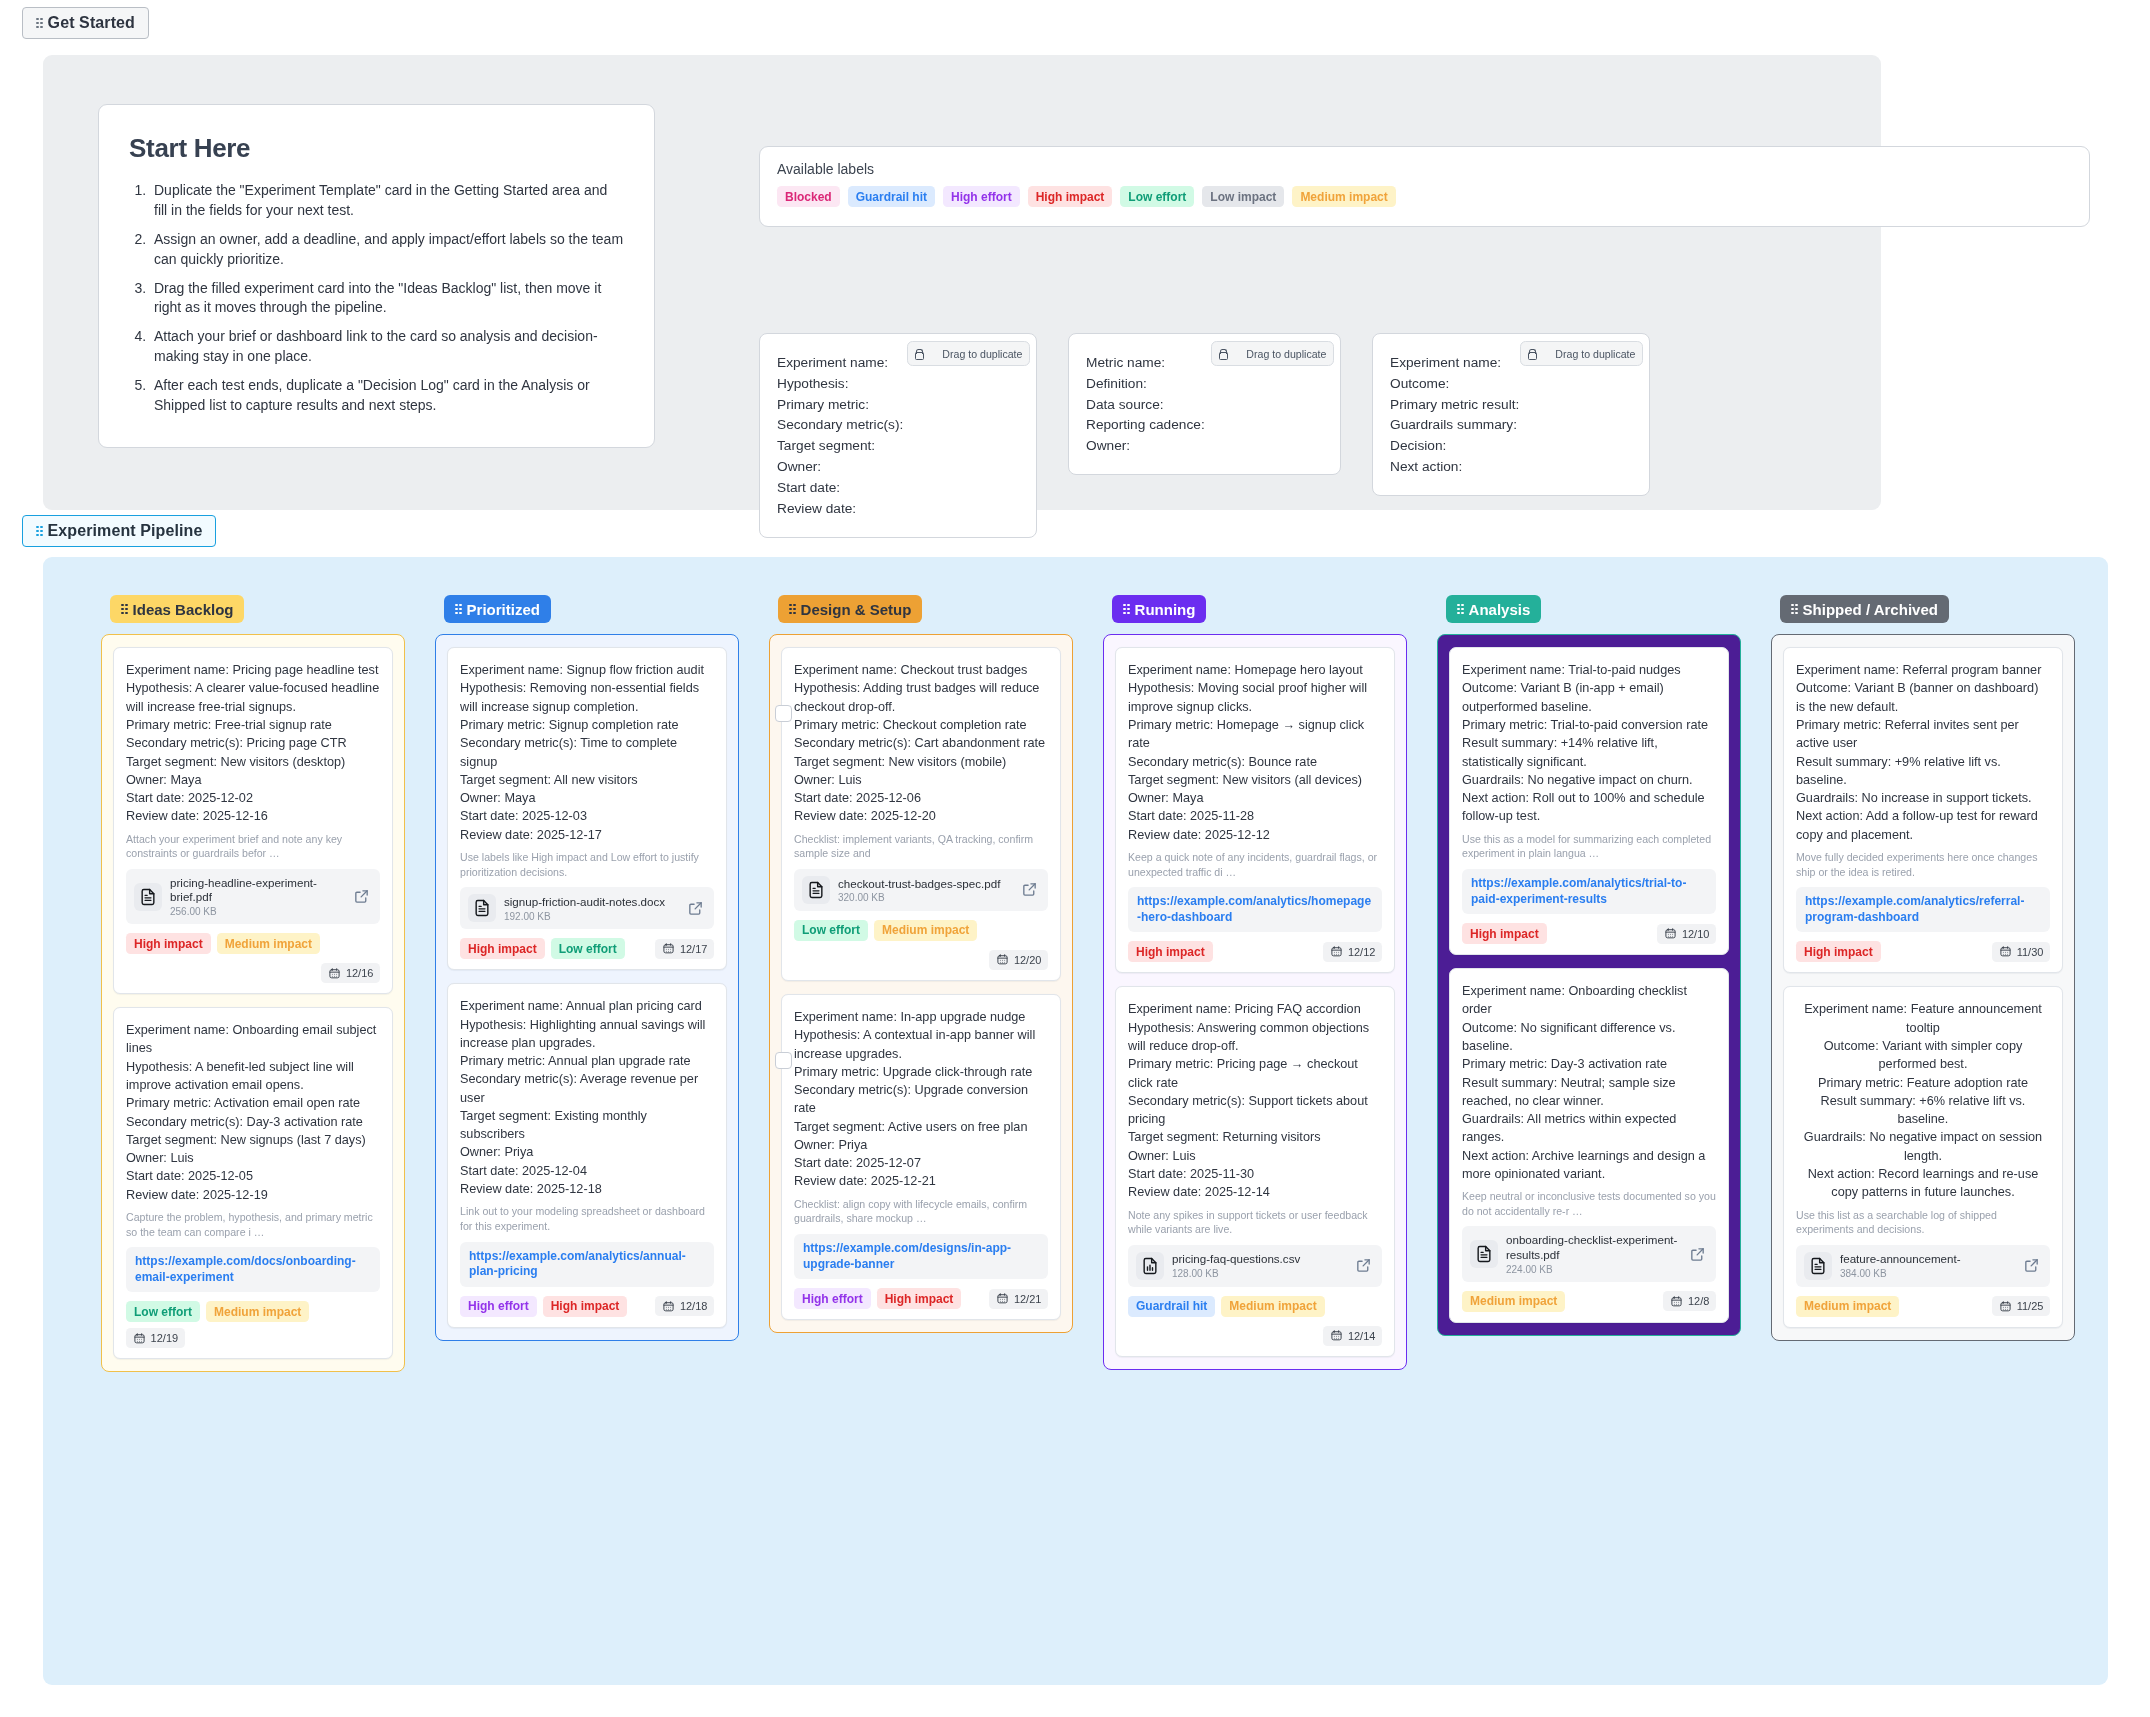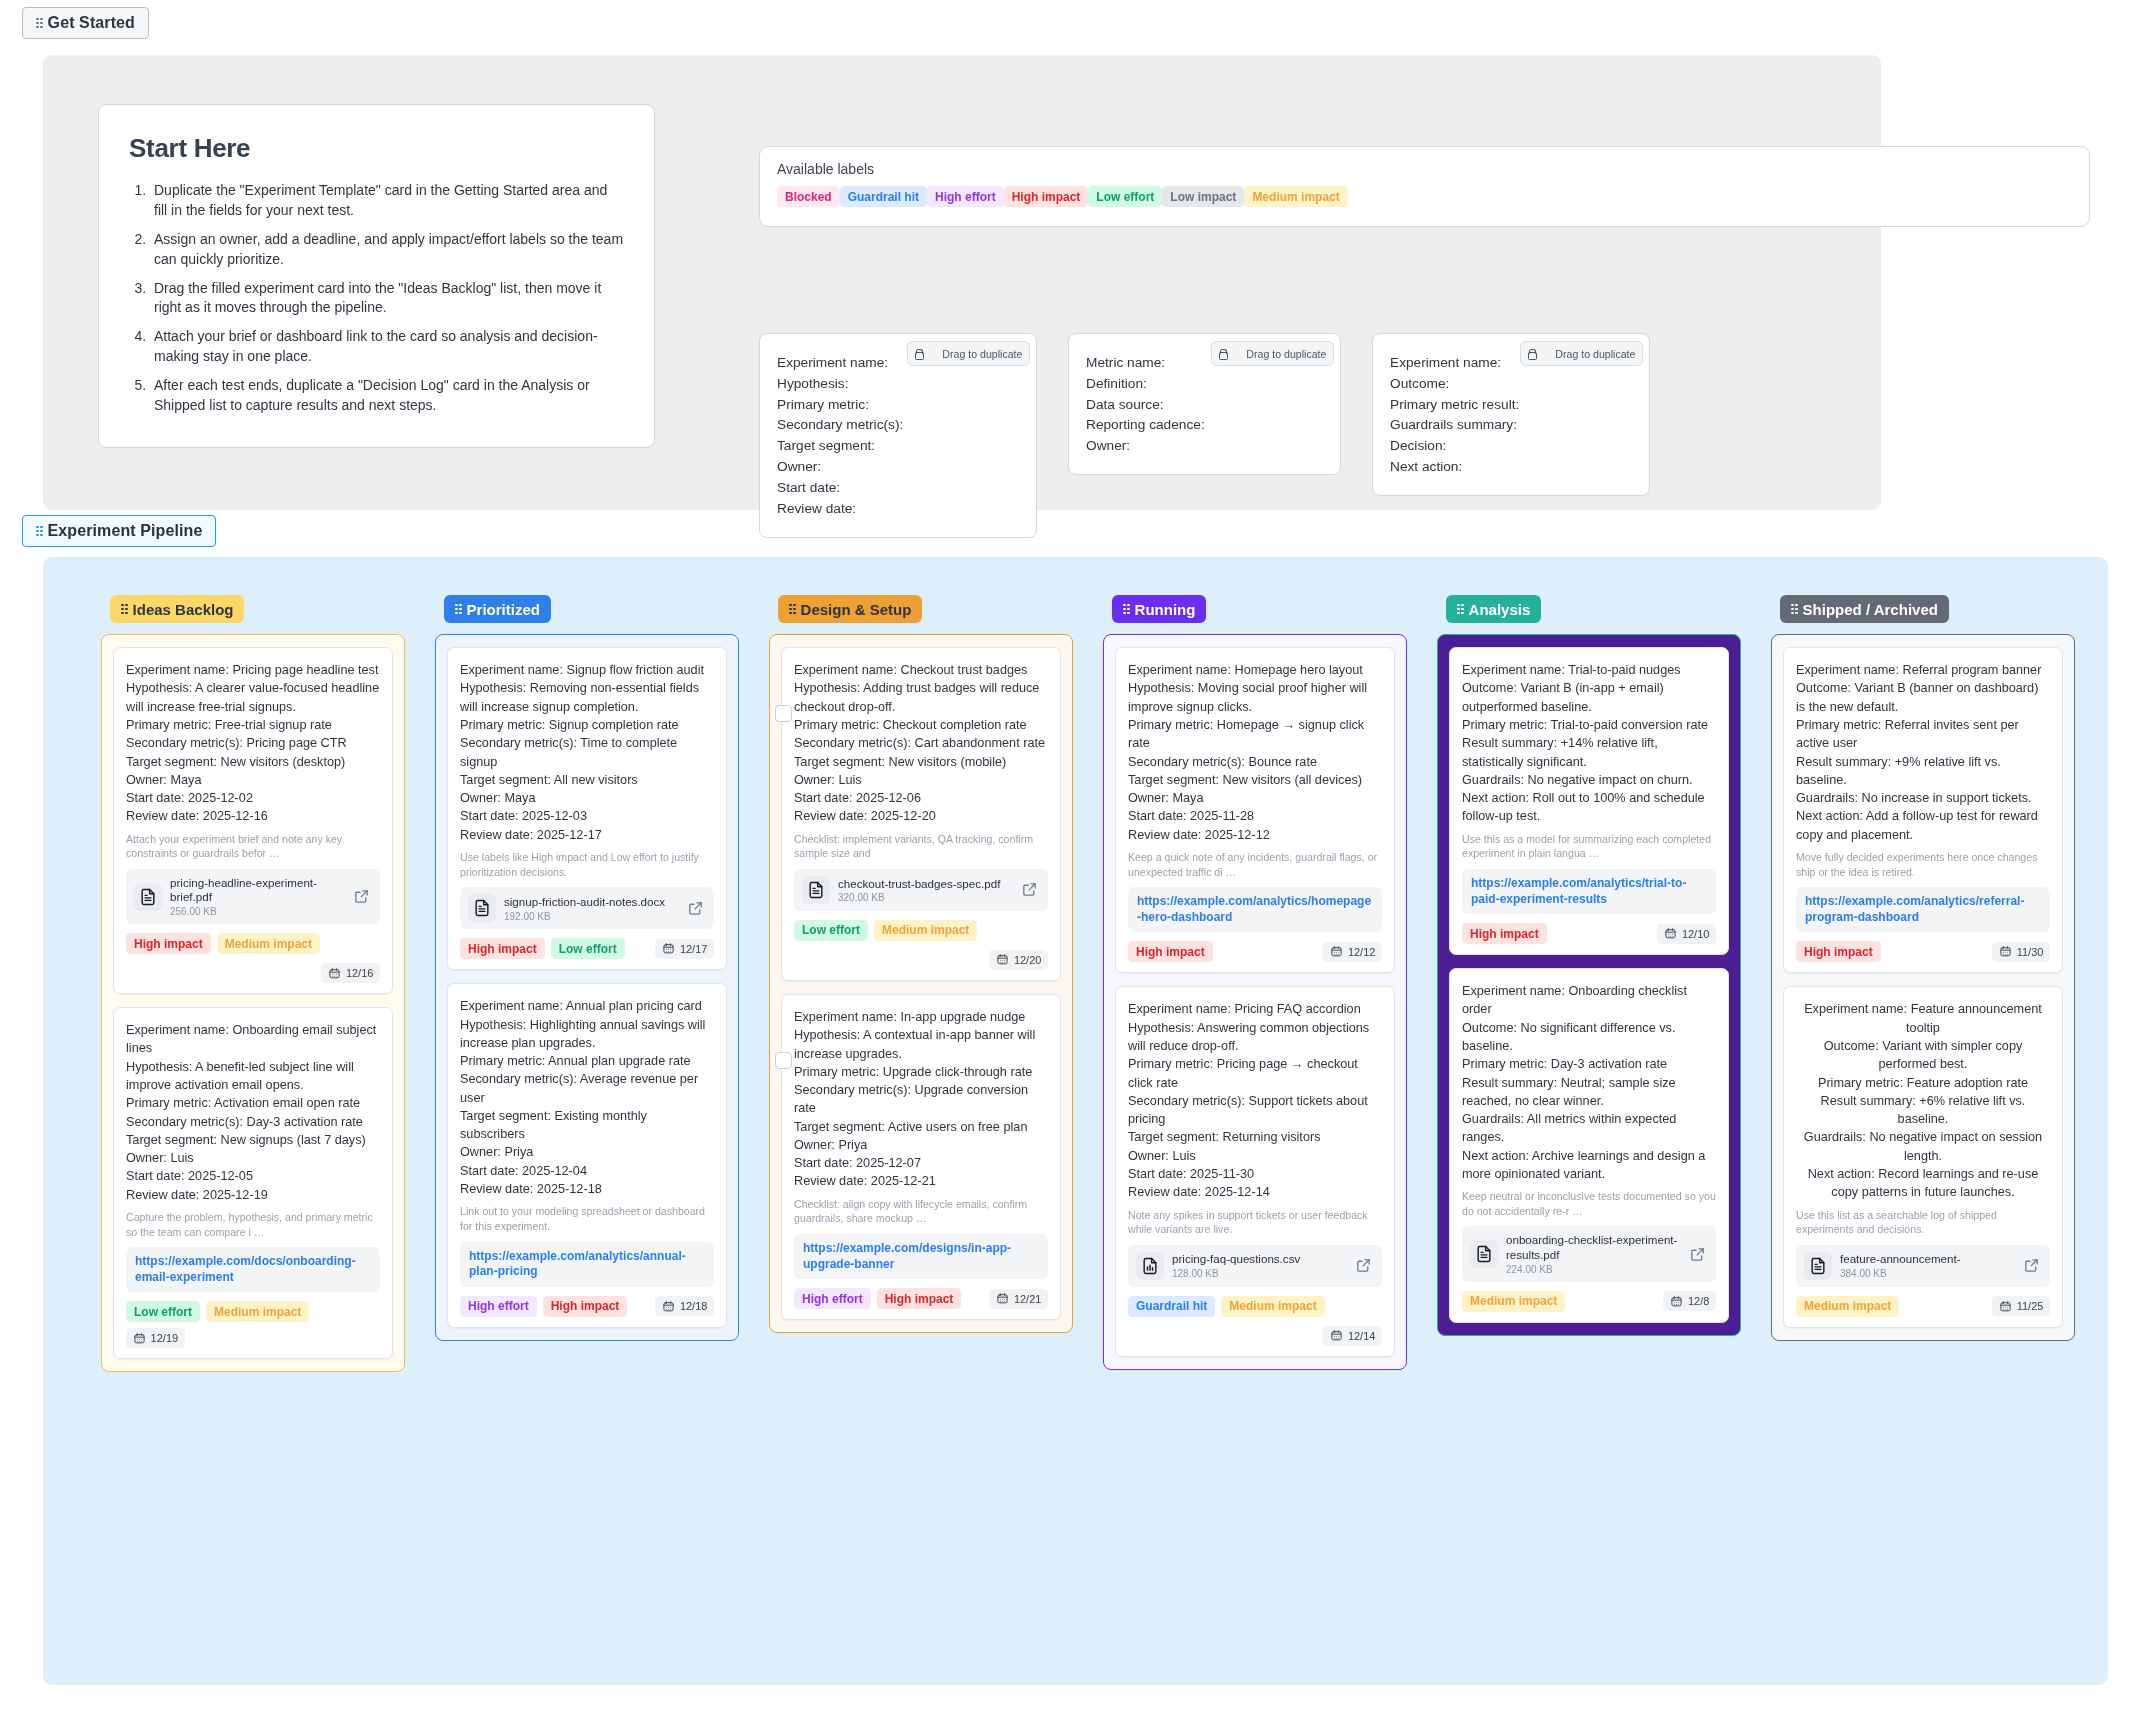--- a/index.html
+++ b/index.html
@@ -54,21 +54,21 @@
   #start-here ol { margin-left: 21px; }
   #start-here li { font-size: 14px; line-height: 1.42; color:#2f3540; margin-bottom: 9px; padding-left: 4px; }
 
   #labels-panel {
     position: absolute; left: 716px; top: 91px;
     width: 1331px; height: 81px;
     background:#fff; border:1px solid #d3d7dd; border-radius: 9px;
     padding: 14px 17px;
   }
   #labels-panel .lp-title { font-size:14px; color:#3c4450; margin-bottom:9px; }
-  .chiprow { display:flex; gap: 0; flex-wrap: wrap; text-align: right; }
+  .chiprow { display:flex; gap: 8px; flex-wrap: wrap; text-align: right; }
   .lab {
     font-size: 12px; font-weight: 600; padding: 3.5px 8px; border-radius: 4.6px;
     white-space: nowrap;
   }
 
   #tmpl-title {
     position:absolute; left:716px; top:201px; width:1331px;
     font-size:31px; font-weight:700; letter-spacing:-0.5px; color:#394251;
     padding-bottom: 7px; border-bottom: 2.5px solid #8a8fa3;
   }

